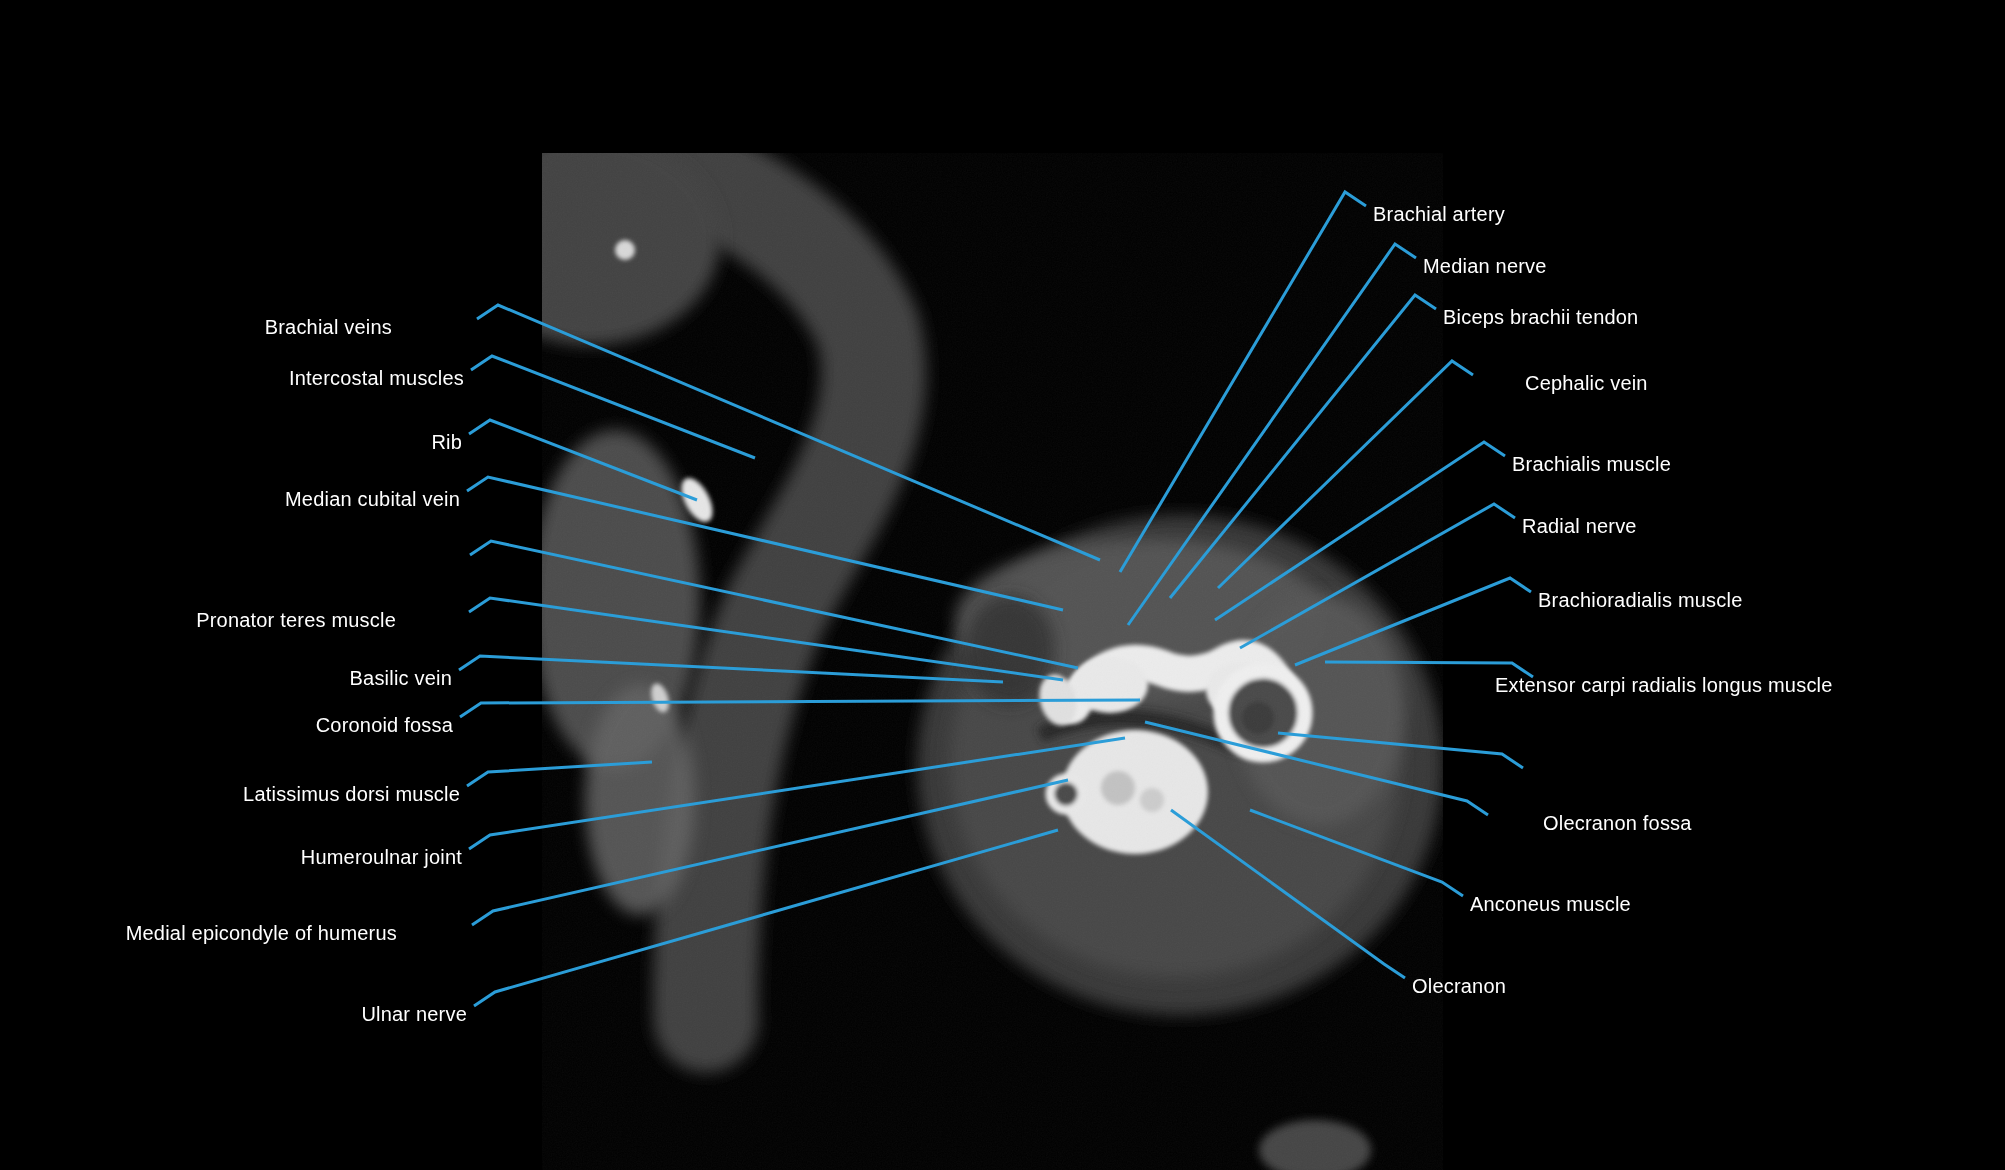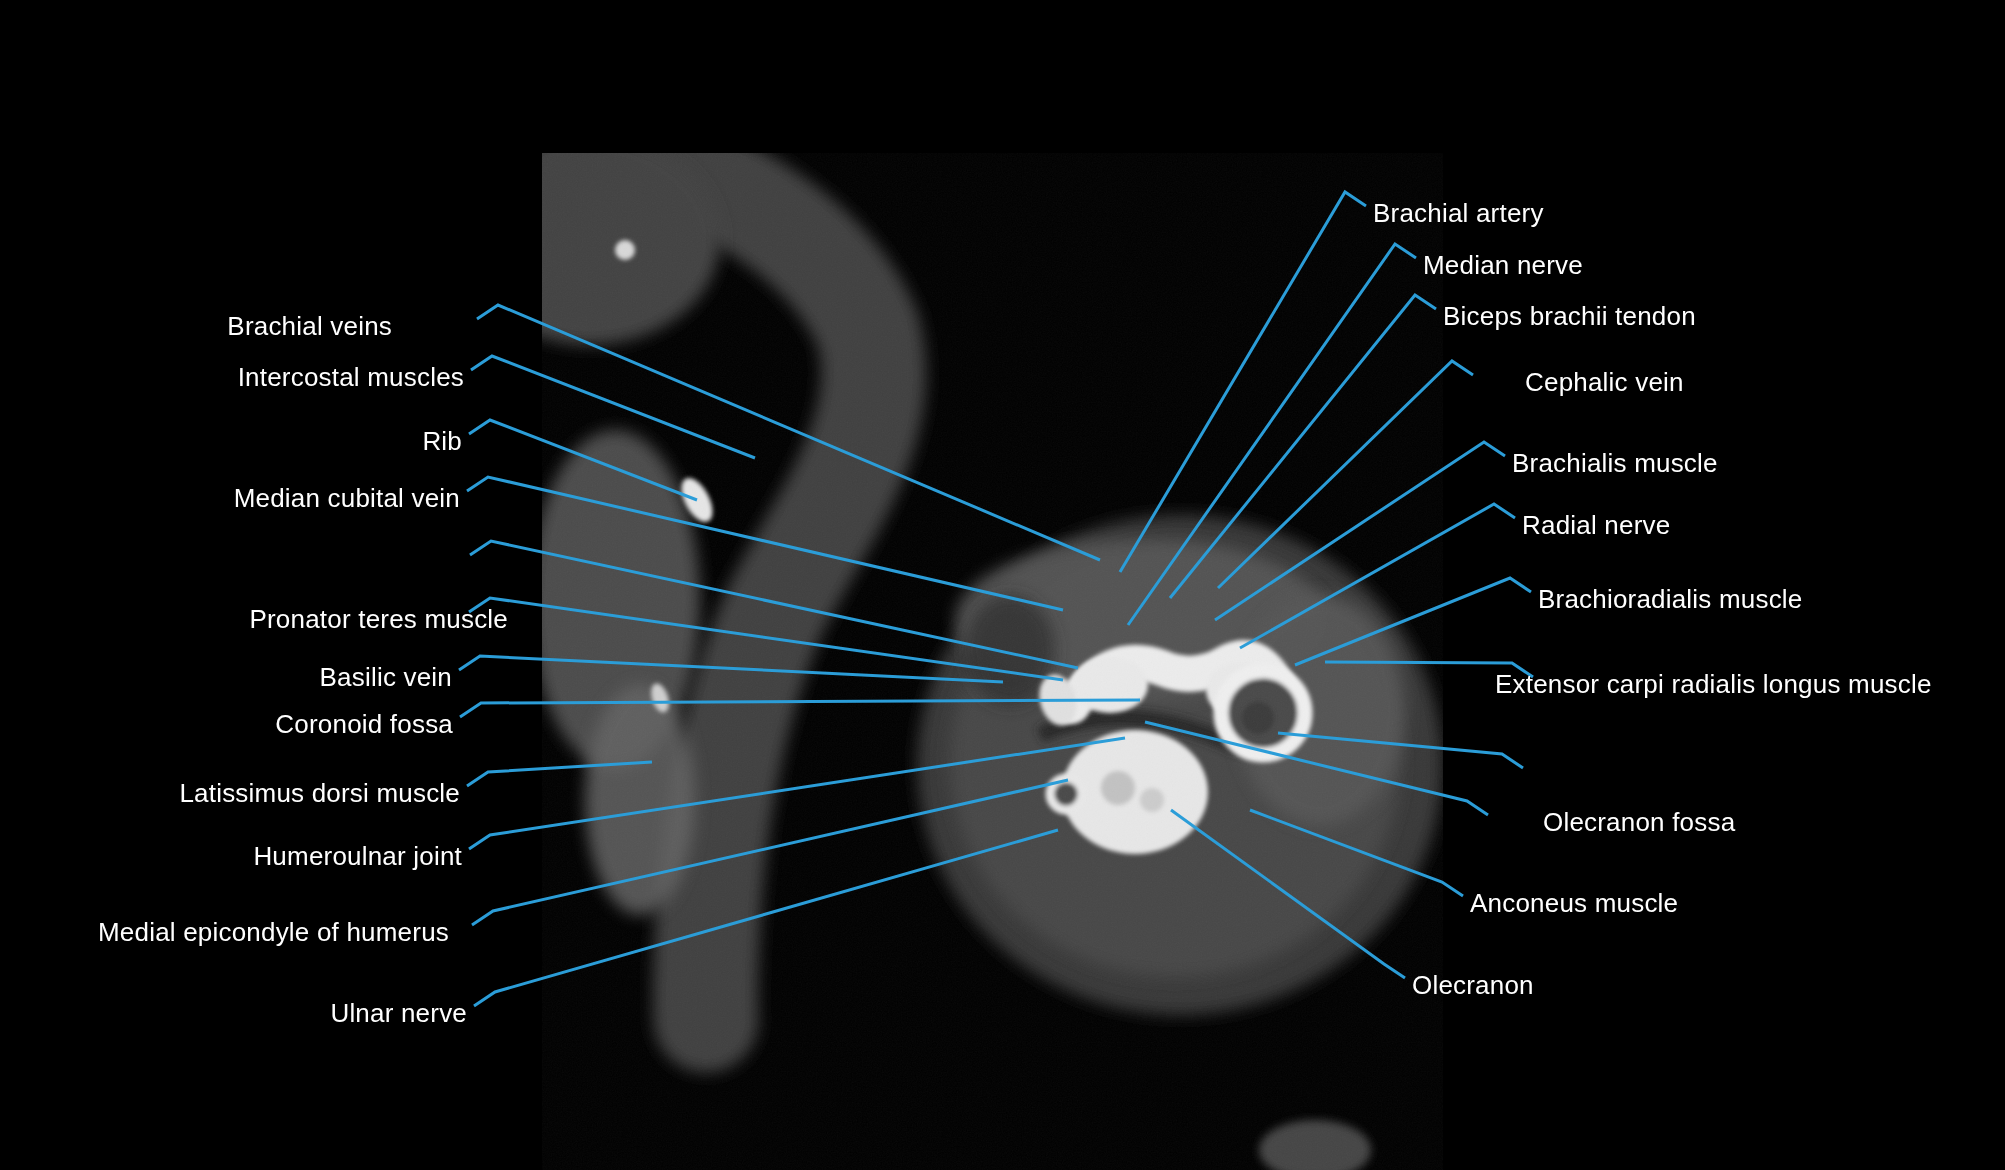--- a/index.html
+++ b/index.html
@@ -1,20 +1,20 @@
 <!DOCTYPE html>
 <html><head>
 <meta charset="utf-8">
 <style>
   html,body{margin:0;padding:0;background:#000;}
   .stage{position:relative;width:2005px;height:1170px;background:#000;overflow:hidden;
          font-family:"Liberation Sans",sans-serif;}
   .stage svg{position:absolute;left:0;top:0;}
   #labels-layer{position:absolute;left:0;top:0;width:100%;height:100%;pointer-events:none;}
-  .label{position:absolute;transform:translateY(-50%);color:#fff;font-size:26px;
+  .label{position:absolute;transform:translateY(-50%);color:#fff;font-size:20px;
          line-height:1.15;white-space:nowrap;letter-spacing:0.2px;}
   .label.left{text-align:right;}
   #leader-lines polyline{fill:none;stroke-width:3;stroke-linejoin:miter;stroke-linecap:butt;}
 </style>
 </head>
 <body>
 
 <div class="stage">
 
   <svg width="2005" height="1170" viewBox="0 0 2005 1170">
@@ -102,26 +102,26 @@
         <polyline points="1463,896 1442,882 1250,810" stroke="#2b9dd8"></polyline>
         <polyline points="1405,978 1384,964 1171,810" stroke="#2b9dd8"></polyline>
       </g>
   </svg>
 
   <div id="labels-layer">
       <div class="label left" style="right: 1613px; top: 327px; color: rgb(255, 255, 255);">Brachial veins</div>
       <div class="label left" style="right: 1541px; top: 378px; color: rgb(255, 255, 255);">Intercostal muscles</div>
       <div class="label left" style="right: 1543px; top: 442px; color: rgb(255, 255, 255);">Rib</div>
       <div class="label left" style="right: 1545px; top: 499px; color: rgb(255, 255, 255);">Median cubital vein</div>
-      <div class="label left" style="right: 1497px; top: 620px; color: rgb(255, 255, 255); text-align: right;">Pronator teres muscle</div>
+      <div class="label left" style="right: 1609px; top: 620px; color: rgb(255, 255, 255); text-align: right;">Pronator teres muscle</div>
       <div class="label left" style="right: 1553px; top: 678px; color: rgb(255, 255, 255);">Basilic vein</div>
       <div class="label left" style="right: 1552px; top: 725px; color: rgb(255, 255, 255);">Coronoid fossa</div>
       <div class="label left" style="right: 1545px; top: 794px; color: rgb(255, 255, 255);">Latissimus dorsi muscle</div>
       <div class="label left" style="right: 1543px; top: 857px; color: rgb(255, 255, 255);">Humeroulnar joint</div>
-      <div class="label left" style="right: 1556px; top: 933px; color: rgb(255, 255, 255);">Medial epicondyle of humerus</div>
+      <div class="label left" style="right: 1608px; top: 933px; color: rgb(255, 255, 255);">Medial epicondyle of humerus</div>
       <div class="label left" style="right: 1538px; top: 1014px; color: rgb(255, 255, 255);">Ulnar nerve</div>
       <div class="label right" style="left: 1373px; top: 214px; color: rgb(255, 255, 255);">Brachial artery</div>
       <div class="label right" style="left: 1423px; top: 266px; color: rgb(255, 255, 255);">Median nerve</div>
       <div class="label right" style="left: 1443px; top: 317px; color: rgb(255, 255, 255);">Biceps brachii tendon</div>
       <div class="label right" style="left: 1480px; top: 383px; color: rgb(255, 255, 255); margin-left: 45px;">Cephalic vein</div>
       <div class="label right" style="left: 1512px; top: 464px; color: rgb(255, 255, 255);">Brachialis muscle</div>
       <div class="label right" style="left: 1522px; top: 526px; color: rgb(255, 255, 255);">Radial nerve</div>
       <div class="label right" style="left: 1538px; top: 600px; color: rgb(255, 255, 255);">Brachioradialis muscle</div>
       <div class="label right" style="left: 1495px; top: 685px; color: rgb(255, 255, 255);">Extensor carpi radialis longus muscle</div>
       <div class="label right" style="left: 1495px; top: 823px; color: rgb(255, 255, 255); margin-left: 48px;">Olecranon fossa</div>

